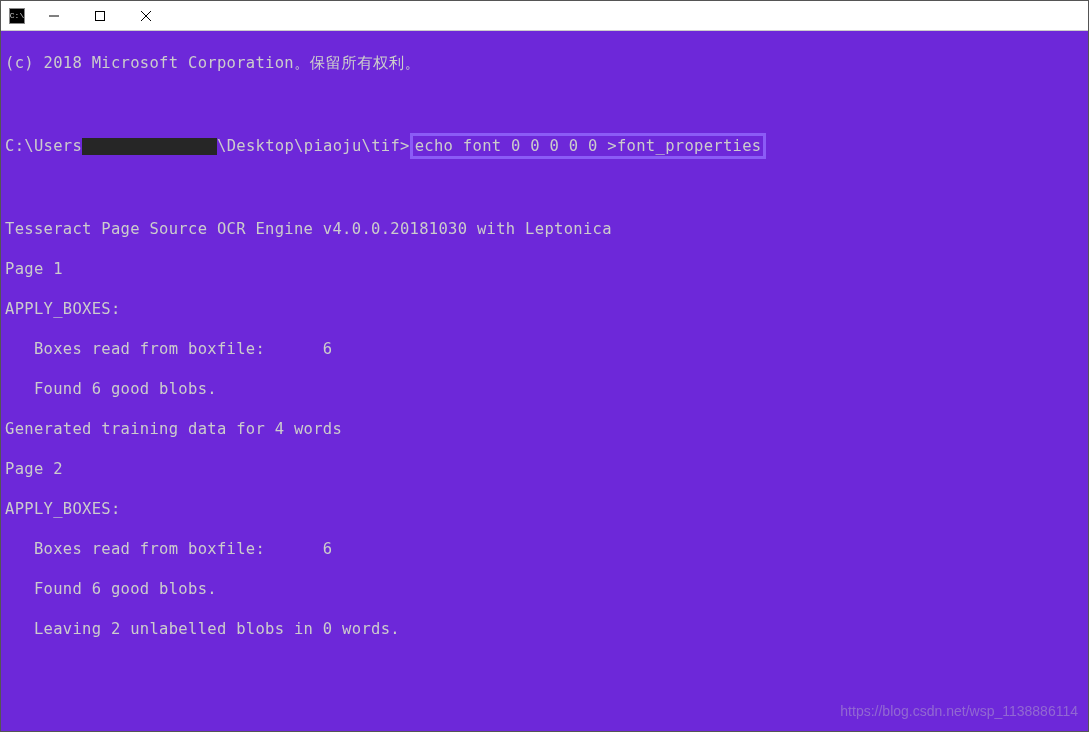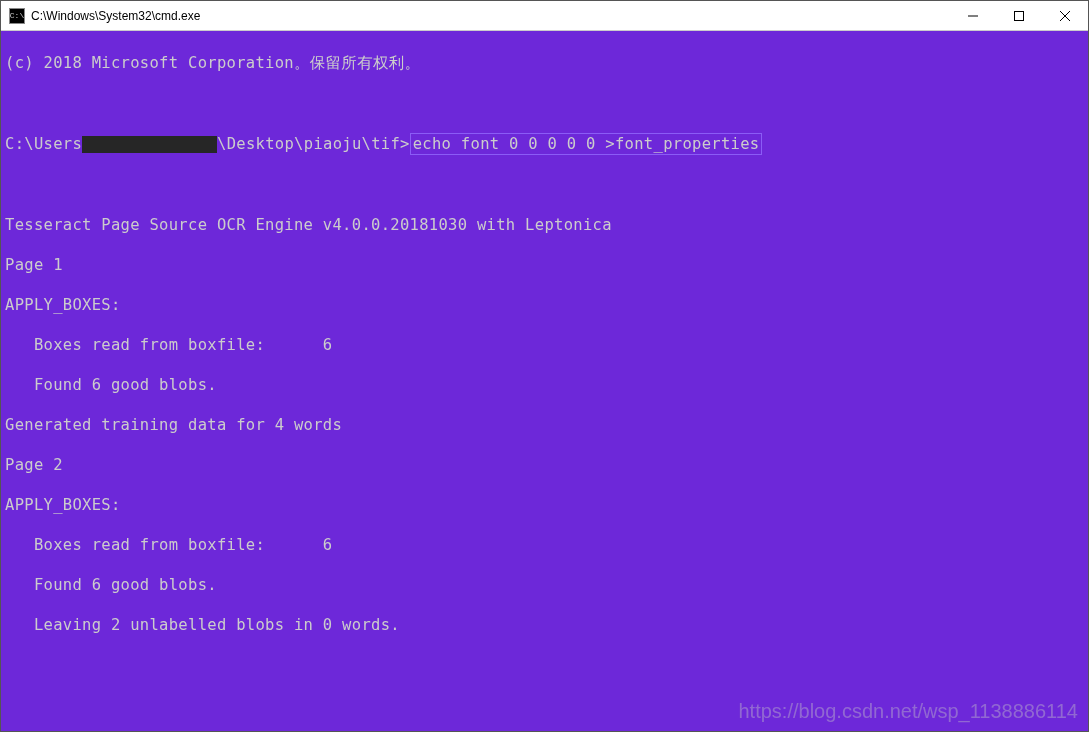--- a/index.html
+++ b/index.html
@@ -82,48 +82,47 @@
     }
     .redact {
       display: inline-block;
       background: #262626;
       height: 17px;
       vertical-align: middle;
     }
     .redact1 { width: 135px; }
     .redact2 { width: 135px; }
     .hl-box {
-      border: 1px solid #8b5cf6;
+      border: 3px solid #8b5cf6;
       padding: 0 2px;
       display: inline-block;
     }
     .hl-box-wrap {
       border: 1px solid #ff3333;
       border-top: none;
       display: inline-block;
       padding: 0 2px;
     }
     .watermark {
       position: absolute;
       right: 10px;
       bottom: 10px;
       color: rgba(200,200,200,0.4);
       font-family: 'Segoe UI', Arial, sans-serif;
-      font-size: 20px;
+      font-size: 14px;
       letter-spacing: 0;
       margin-left: 20px;
     }
   </style>
 </head>
 <body>
 
 <div class="window">
   <div class="titlebar">
     <span class="titlebar-icon">C:\</span>
-    <span class="title-text">C:\Windows\System32\cmd.exe</span>
     <div class="window-controls">
       <div class="window-btn">
         <svg width="10" height="10" viewBox="0 0 10 10">
             <line x1="0" y1="5" x2="10" y2="5" stroke="#000" stroke-width="1"></line>
           </svg>
       </div>
       <div class="window-btn">
         <svg width="10" height="10" viewBox="0 0 10 10">
             <rect x="0.5" y="0.5" width="9" height="9" fill="none" stroke="#000" stroke-width="1"></rect>
           </svg>

